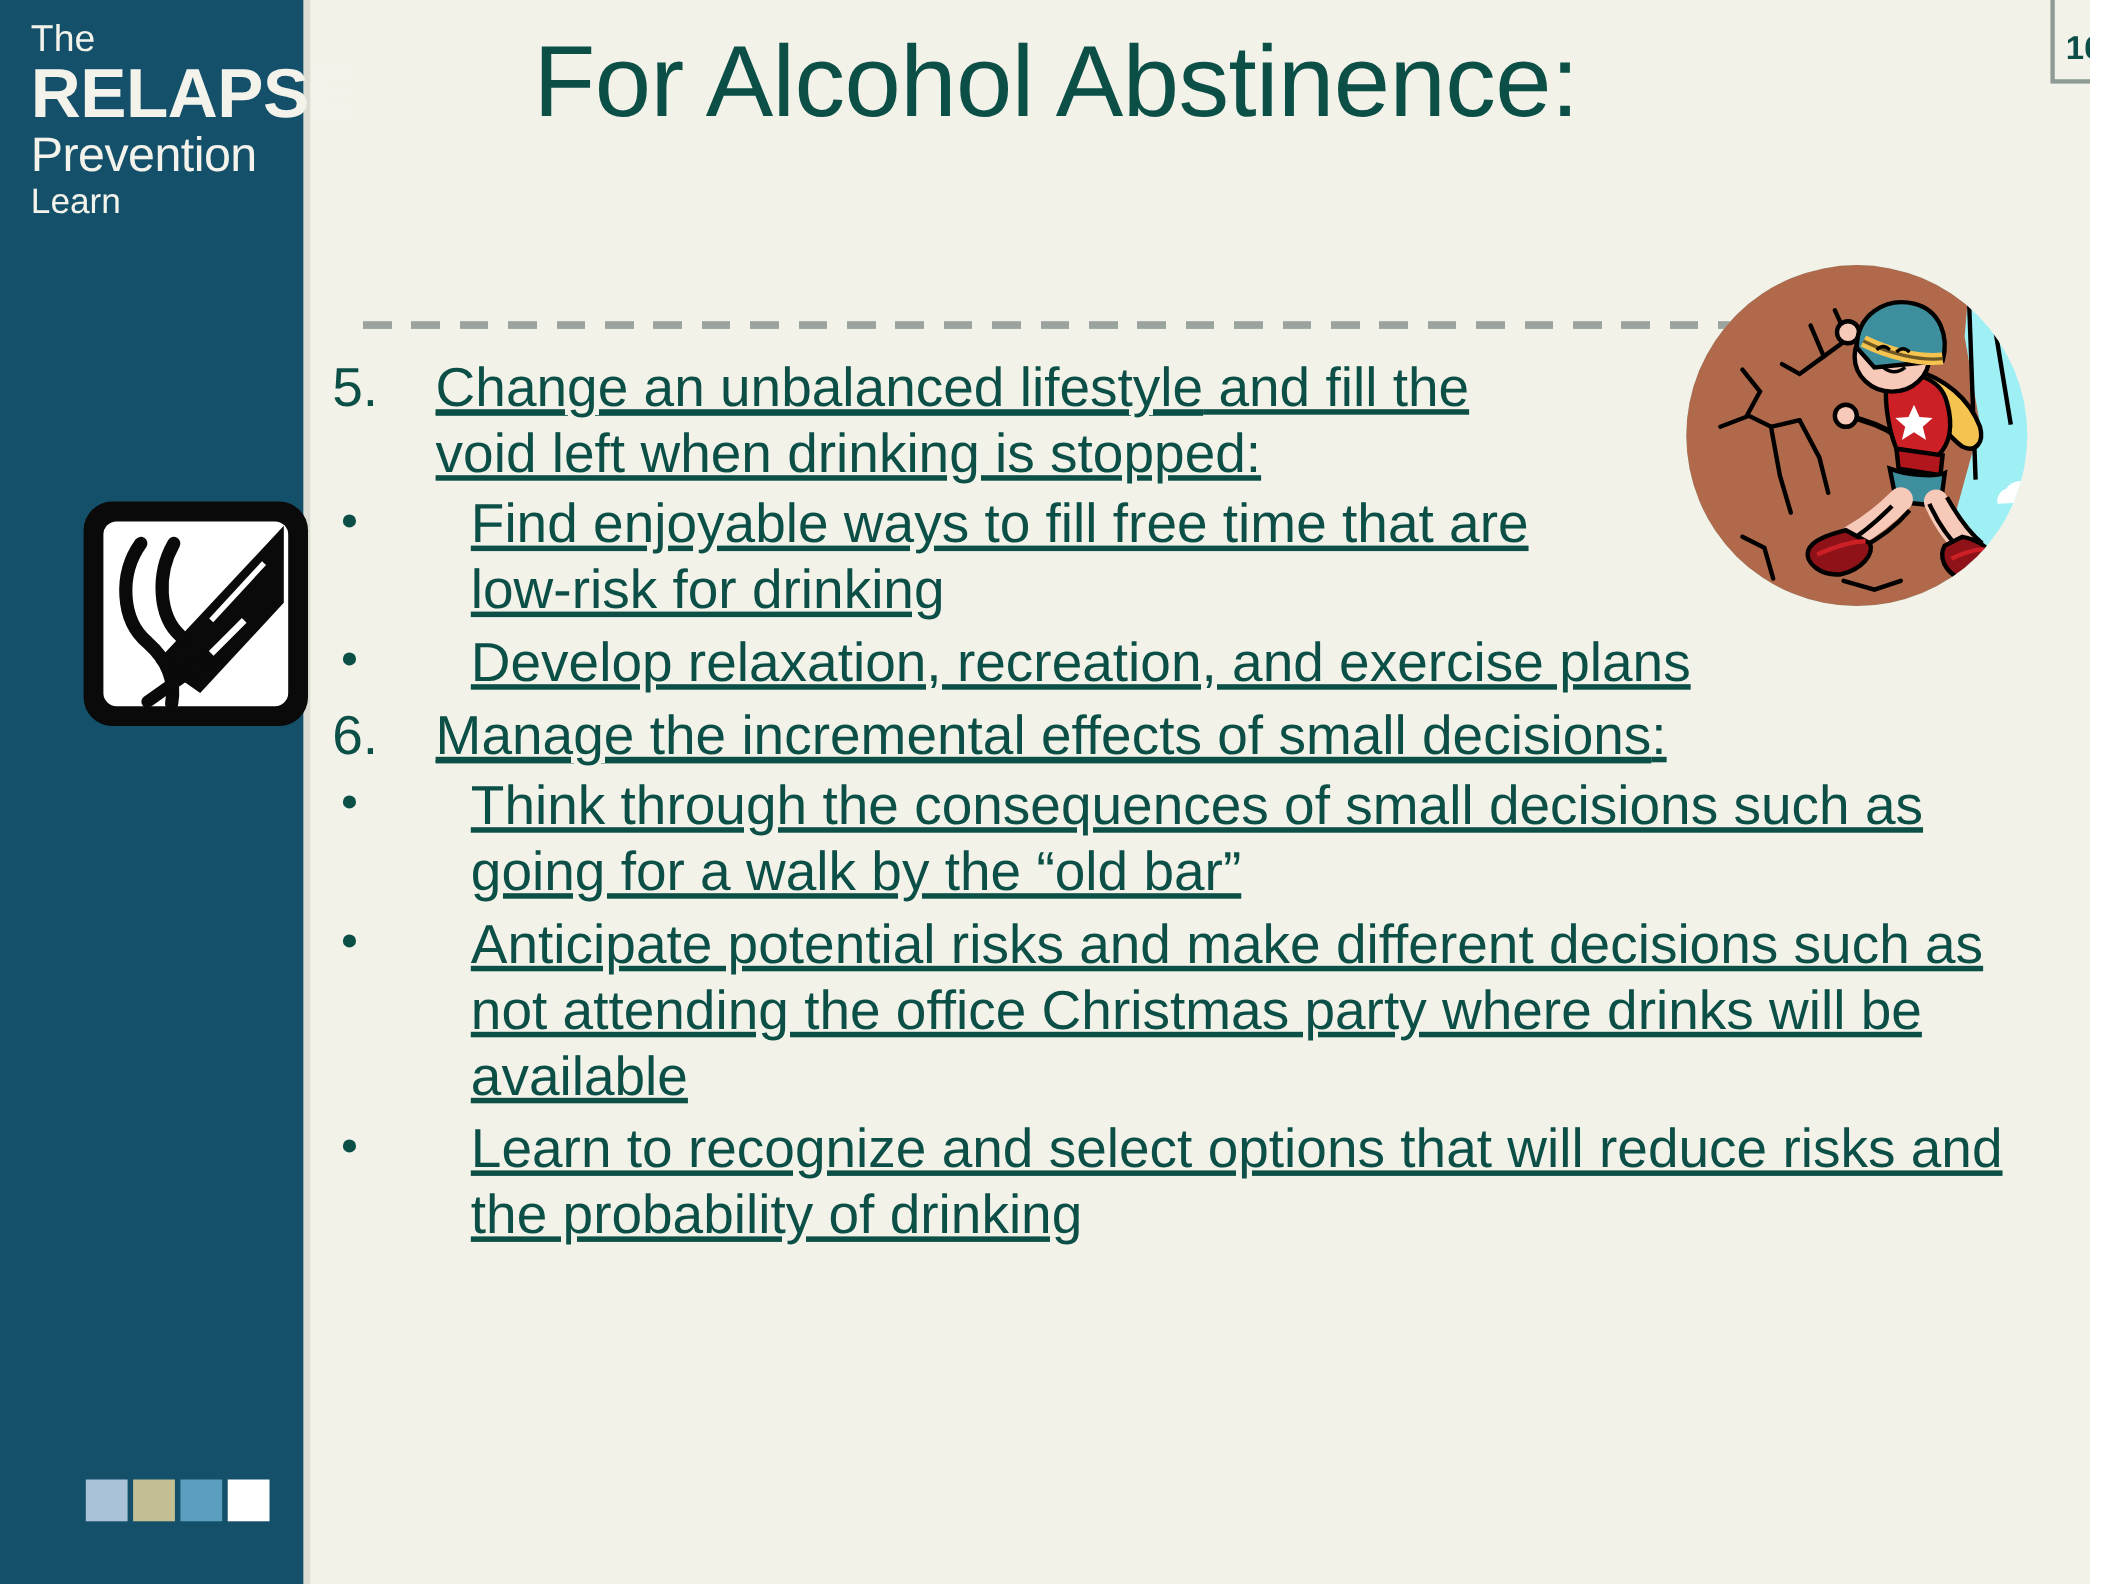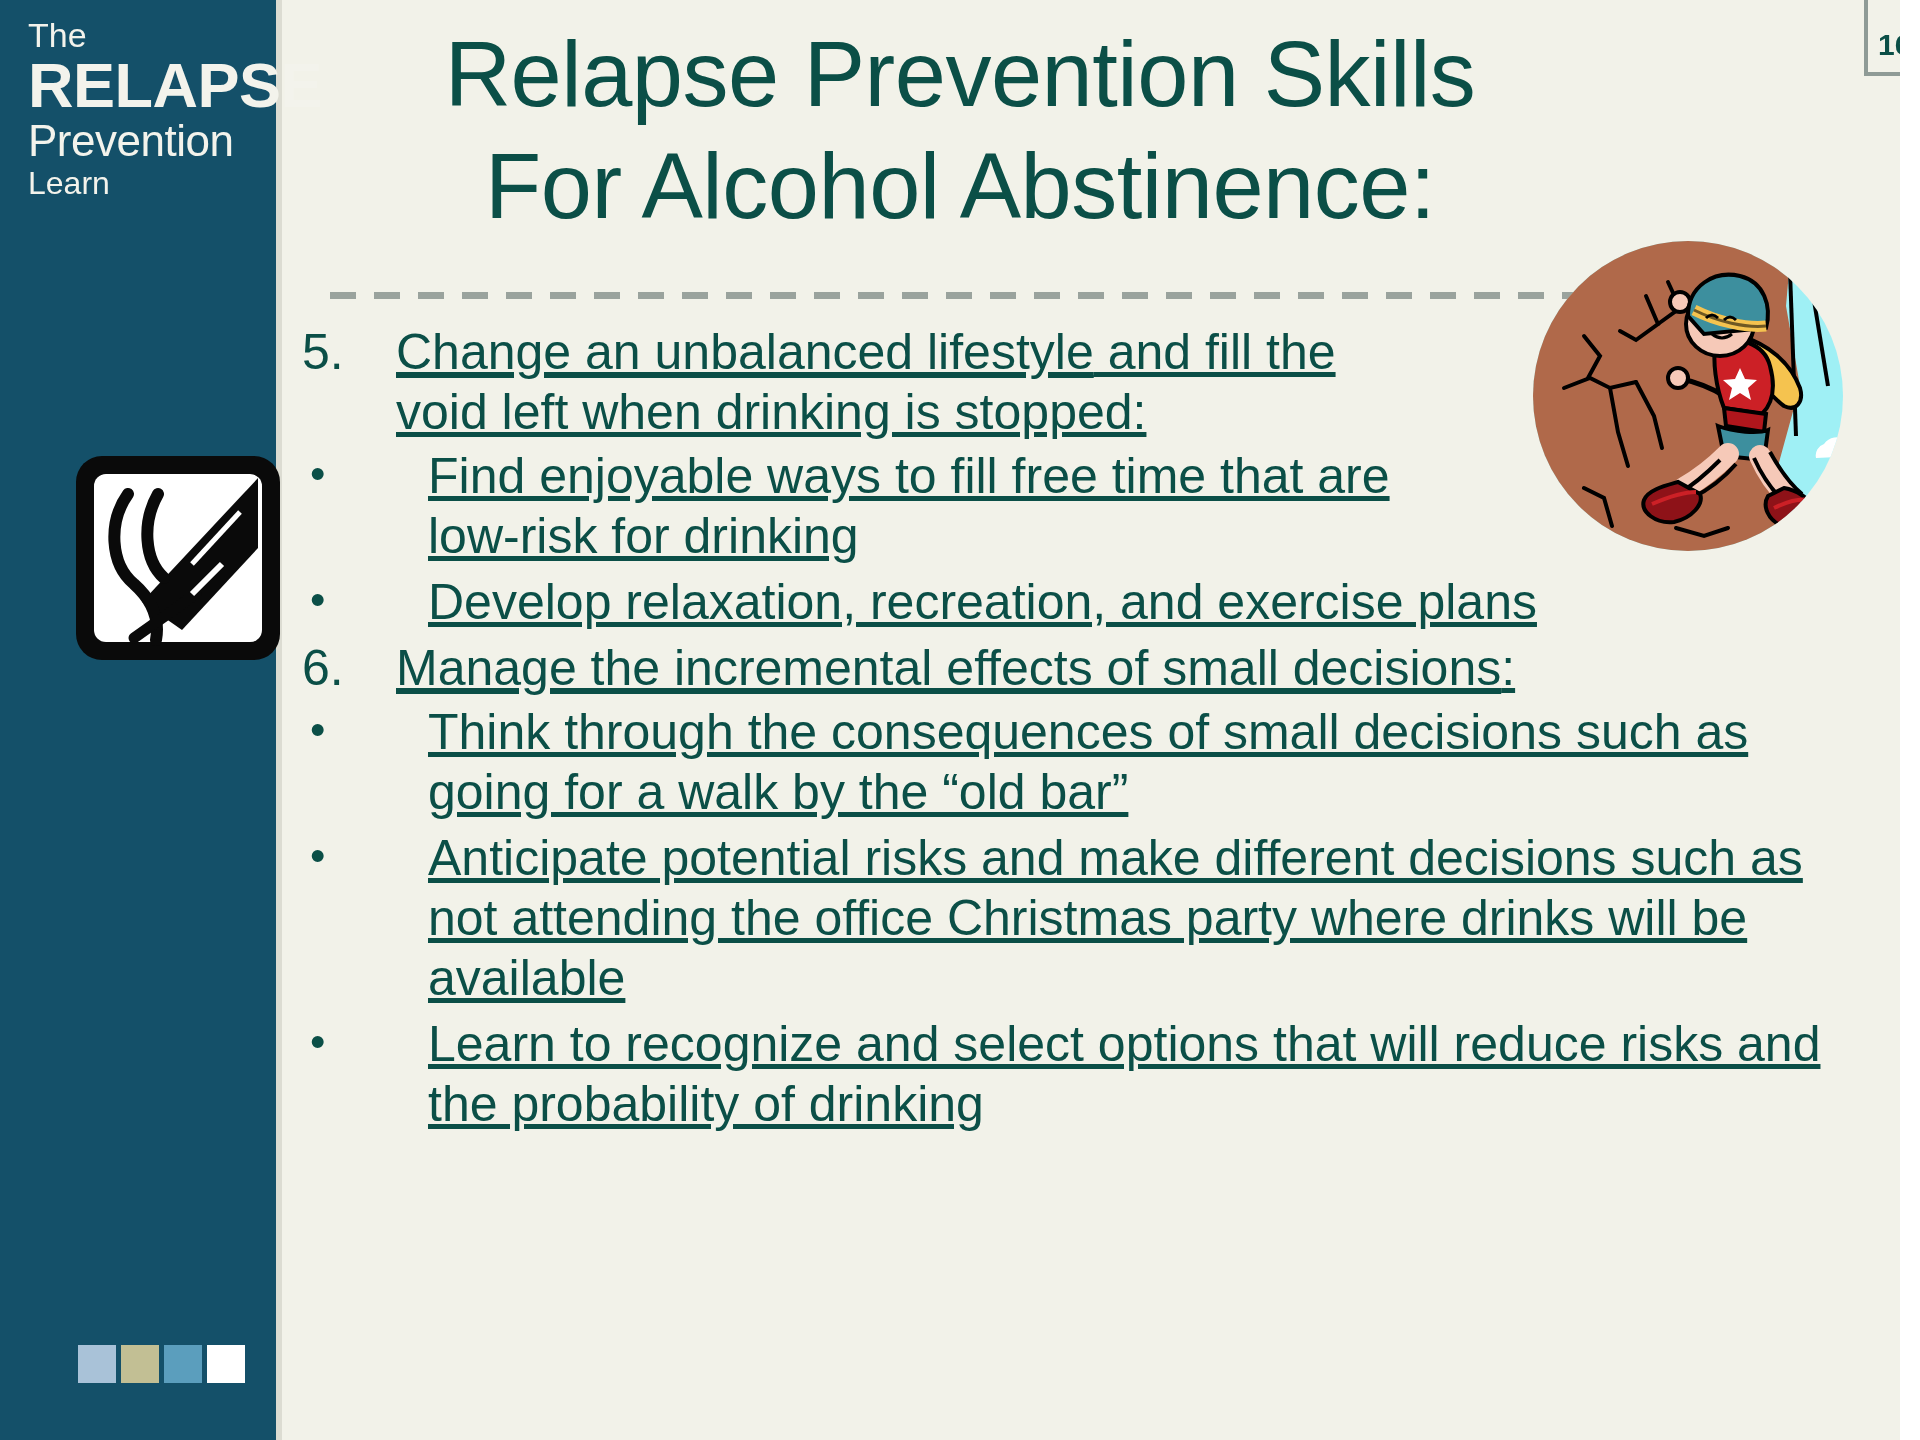--- a/index.html
+++ b/index.html
@@ -231,21 +231,20 @@
   </div>
 
   <div class="swatches">
     <div class="sw" style="background:#a9c2d8"></div>
     <div class="sw" style="background:#c2bf94"></div>
     <div class="sw" style="background:#5b9ebd"></div>
     <div class="sw" style="background:#ffffff"></div>
   </div>
 
   <div class="title">
-    <span class="line">Relapse Prevention Skills</span>
     <span class="line">For Alcohol Abstinence:</span>
   </div>
 
   <div class="page-box"></div>
   <div class="page-num">16</div>
 
   <div class="divider"></div>
 
   <div class="climber">
     <svg viewBox="0 0 320 320" width="320" height="320">

